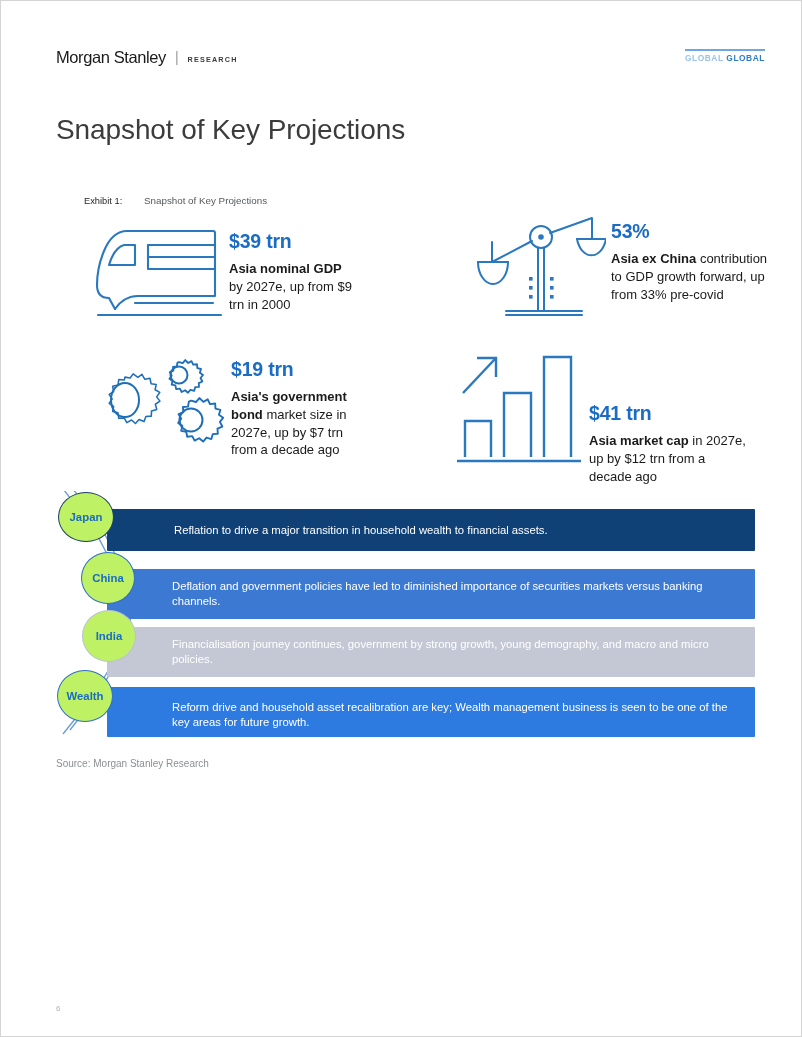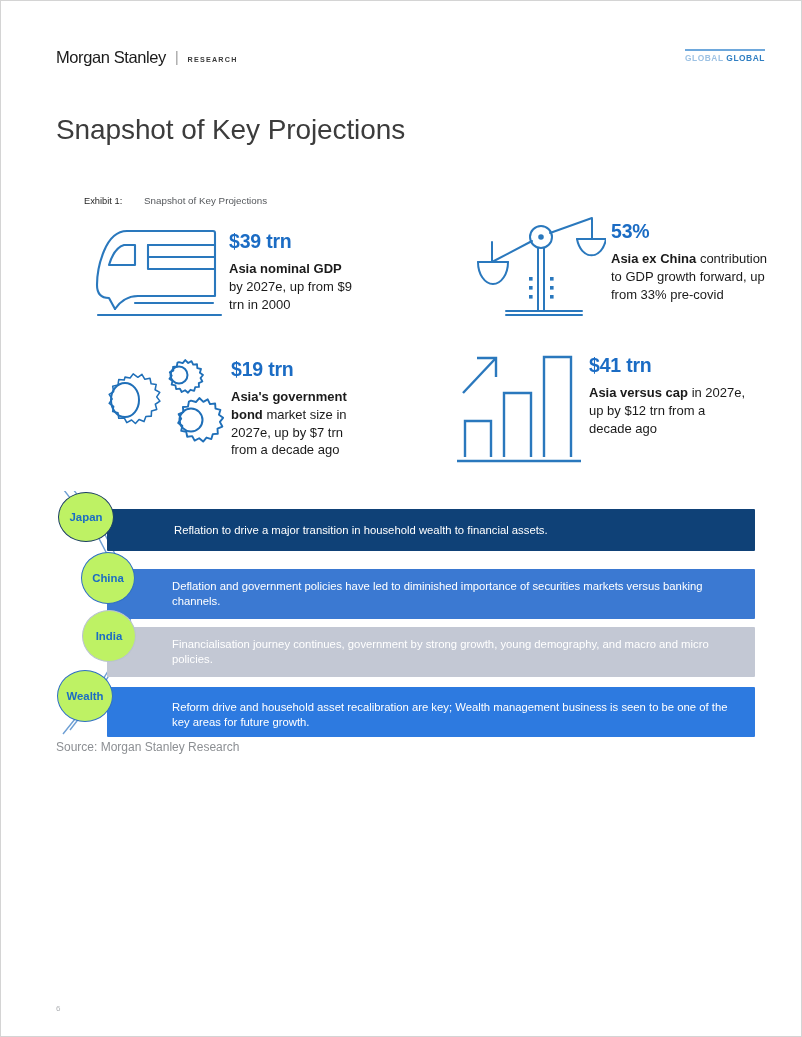--- a/index.html
+++ b/index.html
@@ -148,21 +148,21 @@
   #stat-4 { left: 448px; top: 348px; }
 
   #stat-1 .stat-icon { width: 140px; }
   #stat-2 .stat-icon { width: 140px; }
   #stat-3 .stat-icon { width: 168px; }
   #stat-4 .stat-icon { width: 140px; }
 
   #stat-1 .stat-text { width: 130px; padding-top: 8px; }
   #stat-2 .stat-text { width: 160px; padding-top: 6px; }
   #stat-3 .stat-text { width: 128px; padding-top: 6px; }
-  #stat-4 .stat-text { width: 160px; padding-top: 6px; }
+  #stat-4 .stat-text { width: 160px; padding-top: 6px; margin-top: 48px; }
 
   
   .country-block {
     position: absolute;
     left: 48px;
     top: 490px;
     width: 706px;
     height: 245px;
   }
   .connector {
@@ -219,22 +219,22 @@
   }
   #pill-korea {
     left: 8px;  top: 179px; width: 56px; height: 52px;
     border: 1.6px solid #2f6fc4;
   }
 
   
   .source-note {
     position: absolute;
     left: 55px;
-    top: 739px;
-    font-size: 12px;
+    top: 757px;
+    font-size: 10px;
     color: #8c8f93;
   }
   .page-number {
     position: absolute;
     left: 55px;
     top: 1003px;
     font-size: 8px;
     color: #b0b3b6;
   }
 </style>
@@ -346,21 +346,21 @@
           <path d="M8 44 L40 10"></path>
           <path d="M22 9 H41 V28"></path>
           <path d="M10 108 V72 H36 V108"></path>
           <path d="M49 108 V44 H76 V108"></path>
           <path d="M89 108 V8 H116 V108"></path>
           <path d="M2 112 H126"></path>
         </svg>
       </div>
       <div class="stat-text">
         <div class="stat-value">$41 trn</div>
-        <div class="stat-desc"><b>Asia versus cap</b><span> in 2027e, up by $12 trn from a decade ago</span></div>
+        <div class="stat-desc"><b>Asia market cap</b><span> in 2027e, up by $12 trn from a decade ago</span></div>
       </div>
     </div>
 
   </div>
 
   <div class="country-block">
 
     <svg class="connector" viewBox="0 0 706 245">
       <path d="M8 -10 L45 38 L74 94 L76 152 L42 208 L14 243" fill="none" stroke="#6e9fd4" stroke-width="1.4"></path>
       <path d="M15 -14 L51 34 L80 90 L82 148 L48 204 L21 239" fill="none" stroke="#6e9fd4" stroke-width="1.4"></path>

